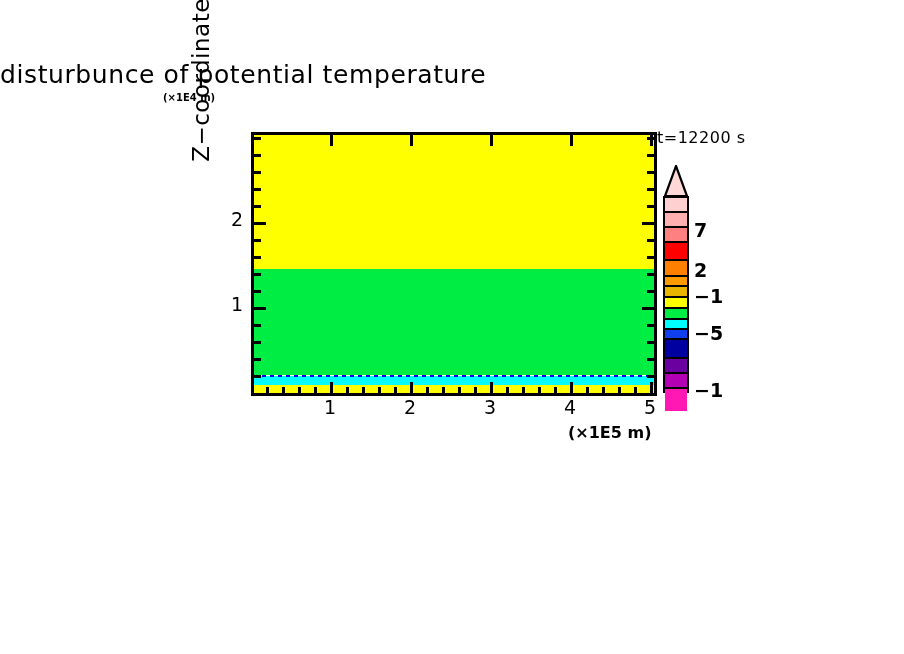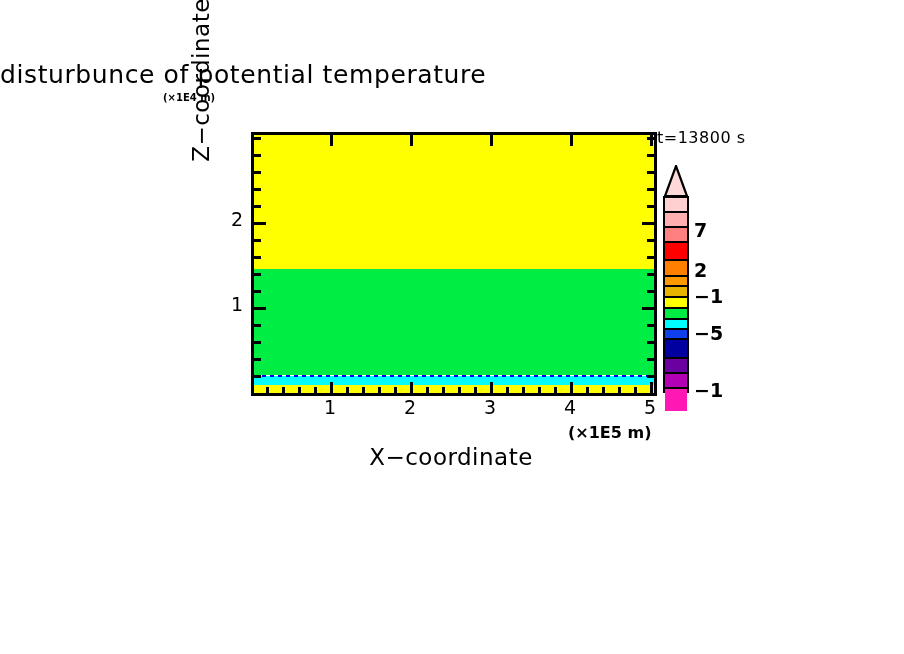--- a/index.html
+++ b/index.html
@@ -202,21 +202,21 @@
     white-space: nowrap;
   }
 </style>
 </head>
 <body>
 
 <div id="figure">
 
   <div id="plot-title">disturbunce of potential temperature</div>
   <div id="y-unit-label">(×1E4 m)</div>
-  <div id="time-label">t=13800 s</div>
+  <div id="time-label">t=12200 s</div>
 
   <div id="plot-area">
 
     <div class="field-band" style="top:0px; height:134px; background:#ffff00;"></div>
     <div class="field-band" style="top:134px; height:106px; background:#00ee44;"></div>
     <div class="field-band" style="top:241px; height:9px; background:#00ffff;"></div>
     <div class="field-band" style="top:250px; height:8px; background:#ffff00;"></div>
     <div id="dotted-contour" style="top:240px;"></div>
 
     <div class="tick-x minor" style="left:12px;"></div>
@@ -287,21 +287,20 @@
   <div class="xtick-label" style="left:330px;">1</div>
   <div class="xtick-label" style="left:410px;">2</div>
   <div class="xtick-label" style="left:490px;">3</div>
   <div class="xtick-label" style="left:570px;">4</div>
   <div class="xtick-label" style="left:650px;">5</div>
 
   <div class="ytick-label" style="top:208px;">2</div>
   <div class="ytick-label" style="top:293px;">1</div>
 
   <div id="x-unit-label">(×1E5 m)</div>
-  <div id="x-axis-title">X−coordinate</div>
   <div id="y-axis-title">Z−coordinate</div>
 
   <div id="colorbar">
     <svg id="colorbar-arrow" viewBox="0 0 26 32" width="26" height="32">
       <polygon points="13,1 24,31 2,31" fill="#ffd8d8" stroke="#000000" stroke-width="2.2" stroke-linejoin="miter"></polygon>
     </svg>
     <div id="colorbar-body">
       <div class="cb-band" style="height:15px; background:#ffd0d0;"></div>
       <div class="cb-band" style="height:15px; background:#ffafaf;"></div>
       <div class="cb-band" style="height:15px; background:#ff8080;"></div>

